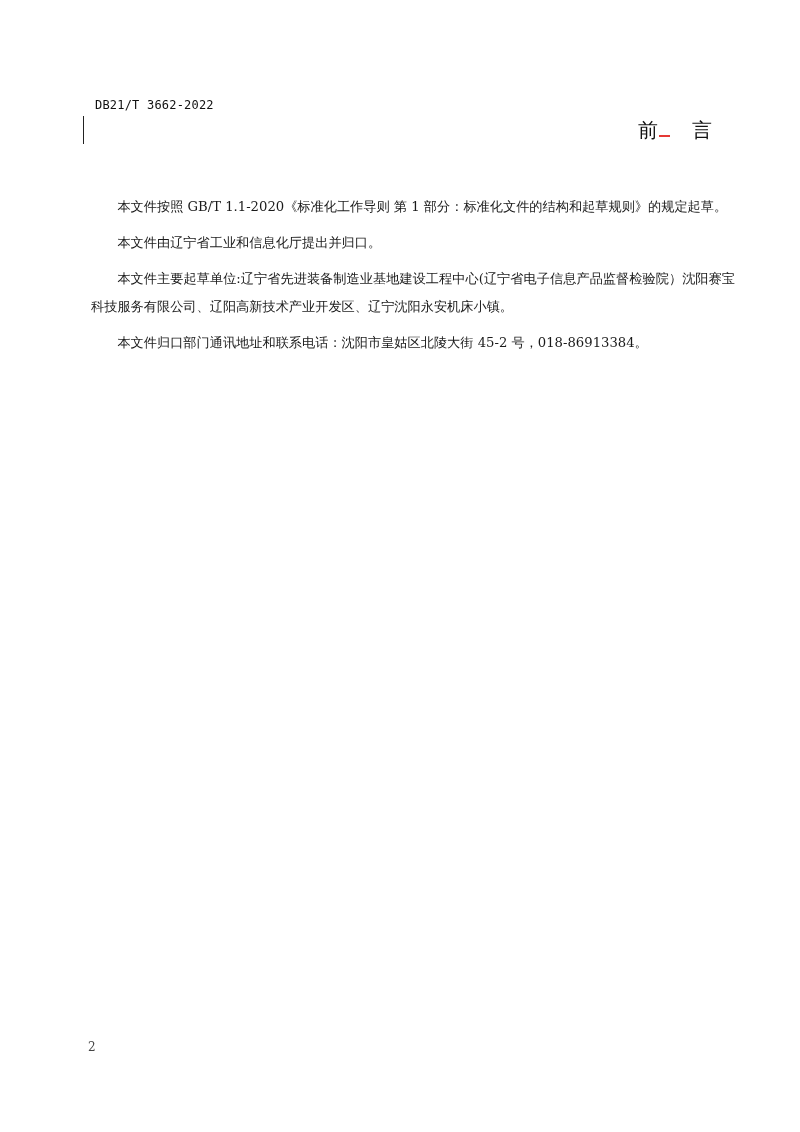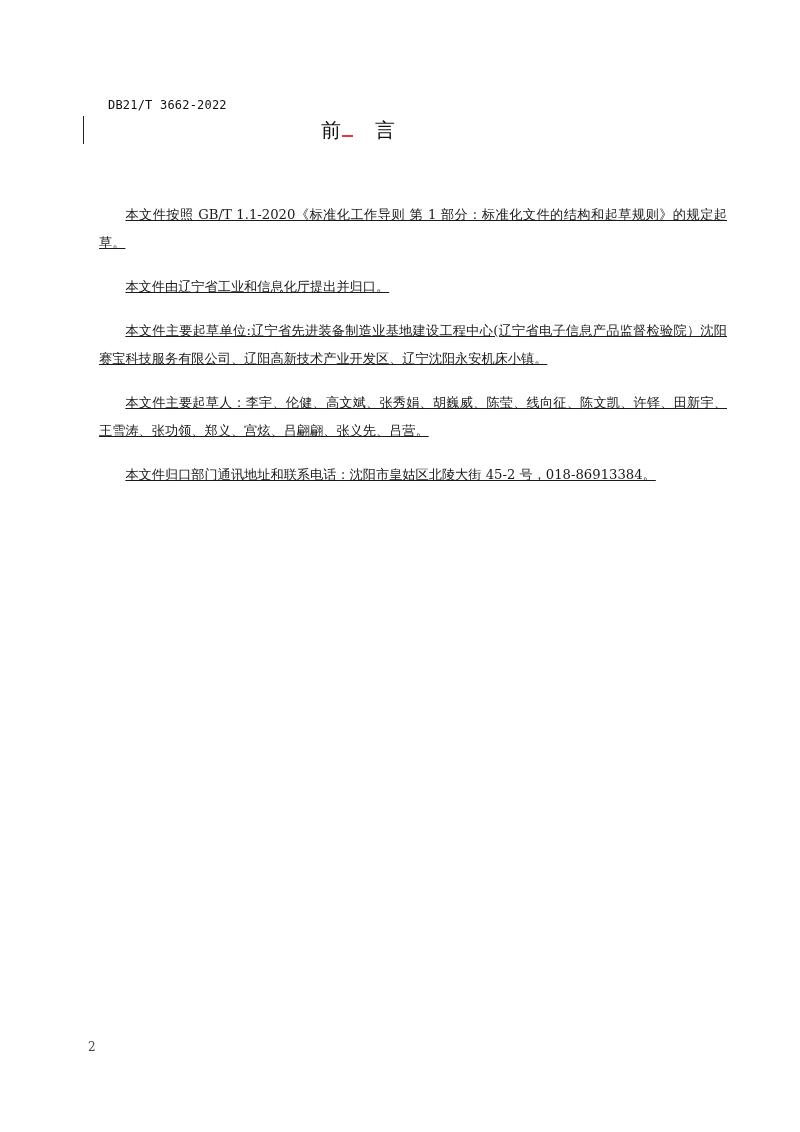--- a/index.html
+++ b/index.html
@@ -16,36 +16,35 @@
       color: #1a1a1a;
     }
     .doc-code {
       position: absolute;
       left: 95px;
       top: 98px;
       font-family: "DejaVu Sans Mono", "Liberation Mono", monospace;
       font-size: 12px;
       letter-spacing: 0.2px;
       color: #111;
-      margin-left: 13px;
     }
     .cursor-bar {
       position: absolute;
       left: 83px;
       top: 116px;
       width: 1px;
       height: 28px;
       background: #222;
     }
     .title {
       position: absolute;
-      left: 10px;
+      left: 16px;
       width: 696px;
       top: 117px;
-      text-align: center;
+      text-align: right;
       font-family: "DejaVu Sans", "Liberation Sans", sans-serif;
       font-size: 20px;
       color: #111;
       letter-spacing: 0;
     }
     .title .ch1 { display: inline-block; }
     .title .gap {
       display: inline-block;
       width: 34px;
       position: relative;
@@ -62,24 +61,23 @@
     .title .ch2 { display: inline-block; }
     .body {
       position: absolute;
       left: 83px;
       top: 185px;
       width: 660px;
       font-size: 13.2px;
       line-height: 28px;
     }
     .para {
-      margin: 16px;
+      margin: 8px;
       text-indent: 2em;
       text-align: justify;
-      text-decoration: underline;
     }
     .page-number {
       position: absolute;
       left: 88px;
       top: 1040px;
       font-size: 12px;
       color: #444;
     }
   </style>
 </head>
@@ -90,18 +88,17 @@
   <div class="cursor-bar"></div>
 
   <div class="title">
     <span class="ch1">前</span><span class="gap"><span class="underline"></span></span><span class="ch2">言</span>
   </div>
 
   <div class="body">
     <p class="para">本文件按照 GB/T 1.1-2020《标准化工作导则 第 1 部分：标准化文件的结构和起草规则》的规定起草。</p>
     <p class="para">本文件由辽宁省工业和信息化厅提出并归口。</p>
     <p class="para">本文件主要起草单位:辽宁省先进装备制造业基地建设工程中心(辽宁省电子信息产品监督检验院）沈阳赛宝科技服务有限公司、辽阳高新技术产业开发区、辽宁沈阳永安机床小镇。</p>
-    <p class="para">本文件主要起草人：李宇、伦健、高文斌、张秀娟、胡巍威、陈莹、线向征、陈文凯、许铎、田新宇、王雪涛、张功领、郑义、宫炫、吕翩翩、张义先、吕营。</p>
     <p class="para">本文件归口部门通讯地址和联系电话：沈阳市皇姑区北陵大街 45-2 号，018-86913384。</p>
   </div>
 
   <div class="page-number">2</div>
 </div>
 
 </body></html>

